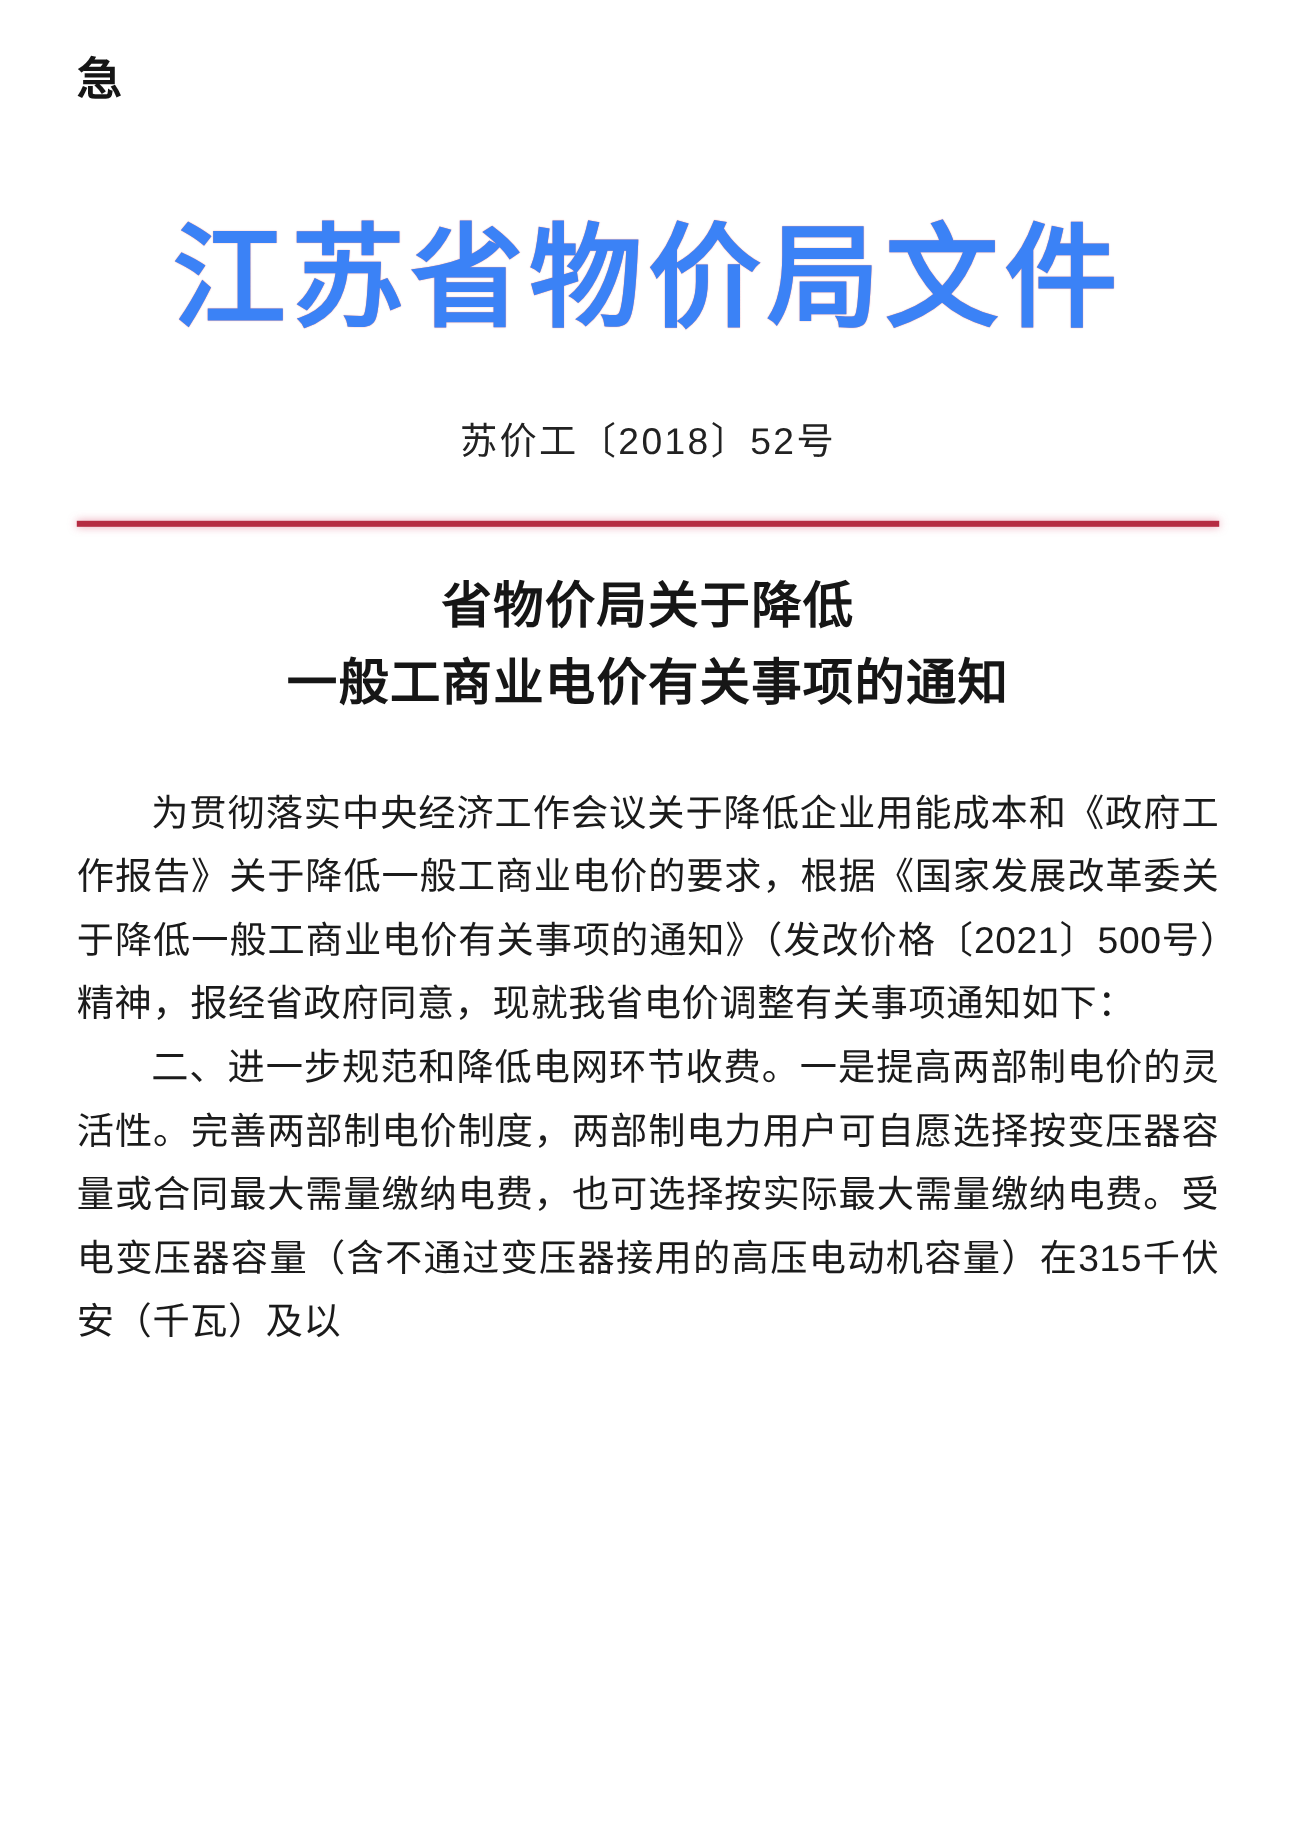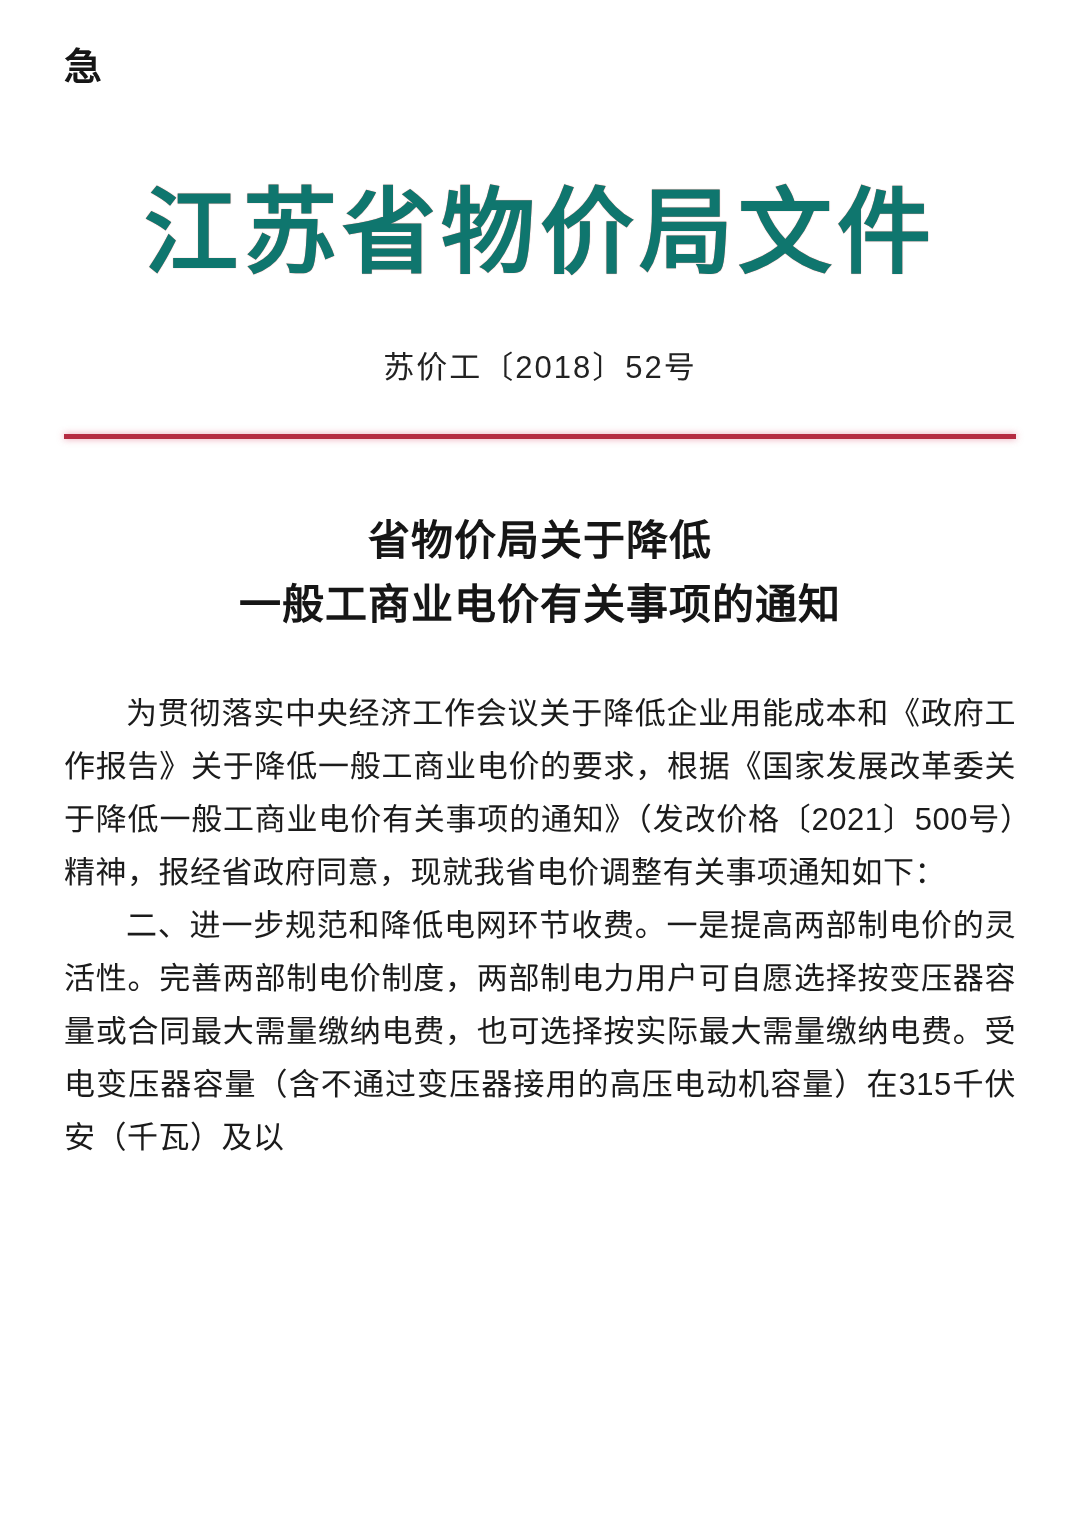--- a/index.html
+++ b/index.html
@@ -22,41 +22,41 @@
   }
   .masthead {
     margin-top: 96px;
     text-align: center;
     font-family: "Liberation Serif", serif;
     font-weight: 700;
     font-size: 94px;
     line-height: 1.02;
     letter-spacing: 5px;
     white-space: nowrap;
-    color: #0f766e;
+    color: #3b82f6;
     text-shadow: 0 0 1px rgba(224,32,26,.6);
   }
   .doc-number {
     margin-top: 66px;
     text-align: center;
     font-size: 31px;
     line-height: 40px;
     color: #222222;
     letter-spacing: 2px;
   }
   .red-divider {
     margin-top: 46px;
     height: 5px;
     width: 100%;
     border: none;
     background: #b52c42;
     box-shadow: 0 0 7px rgba(214, 77, 108, 0.55);
   }
   .doc-title {
-    margin-top: 70px;
+    margin-top: 34px;
     text-align: center;
     font-weight: 700;
     font-size: 42px;
     line-height: 64px;
     color: #161616;
     letter-spacing: 1px;
   }
   .doc-body {
     margin-top: 50px;
     font-size: 31px;

